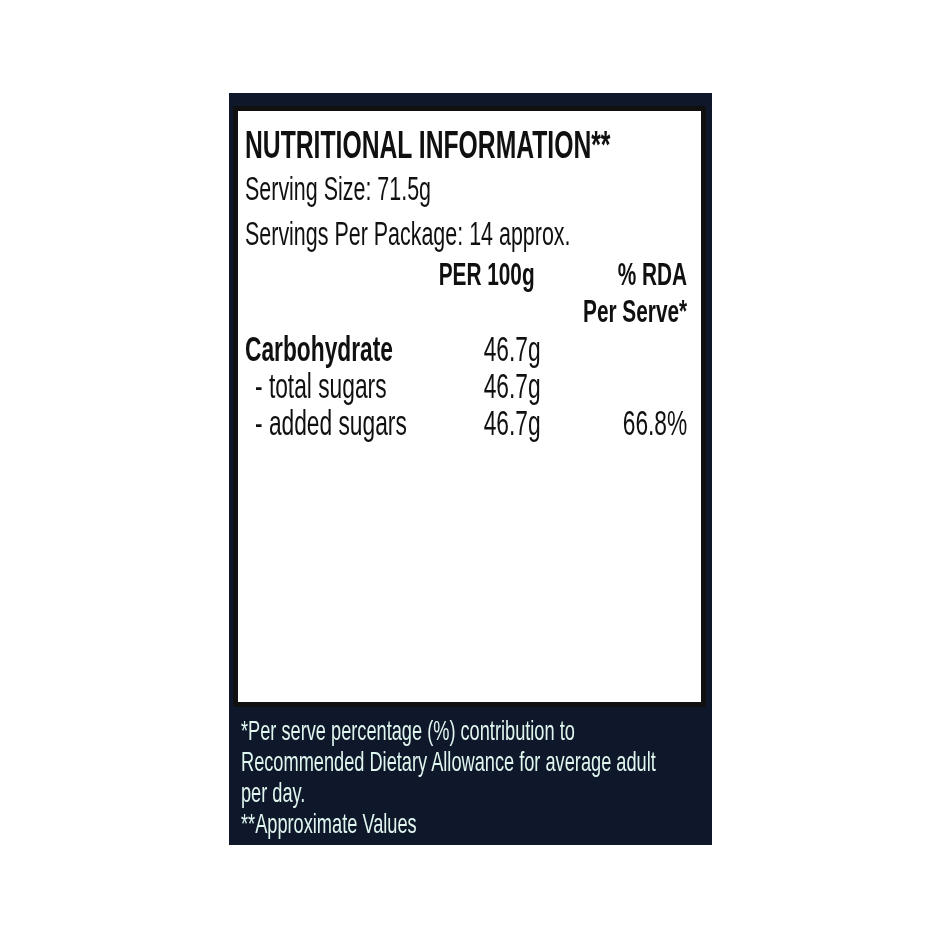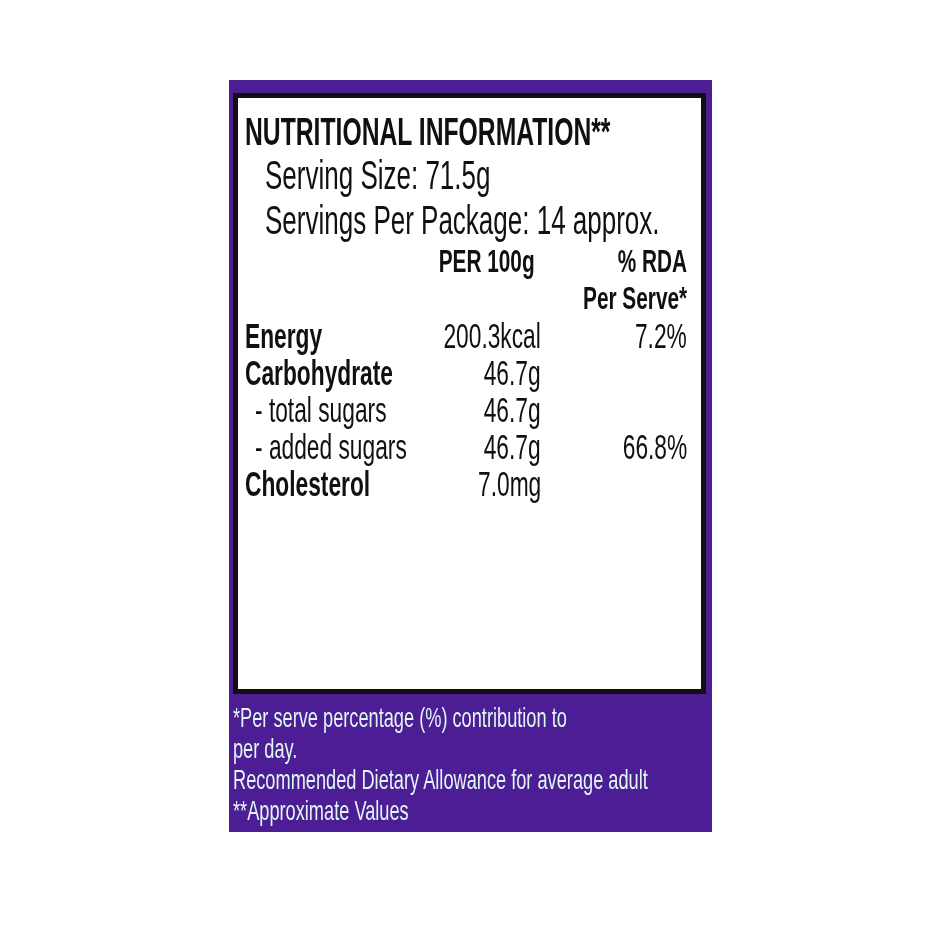--- a/index.html
+++ b/index.html
@@ -11,24 +11,24 @@
   .page {
     position: relative;
     width: 940px;
     height: 940px;
     background: #ffffff;
     overflow: hidden;
   }
   .panel {
     position: absolute;
     left: 229px;
-    top: 80px;
+    top: 93px;
     width: 483px;
     height: 752px;
-    background: #4c1d95;
+    background: #0f172a;
   }
   .box {
     margin: 13px 6px 0 4px;
     border: 5px solid #101010;
     background: #ffffff;
     height: 578px;
     padding: 13px 10px 0 7px;
     color: #101010;
   }
   
@@ -46,23 +46,22 @@
   }
   .b { font-weight: 700; }
 
   .title {
     font-size: 38px;
     line-height: 42px;
     font-weight: 700;
     letter-spacing: 0px;
   }
   .serve {
-    font-size: 40px;
+    font-size: 33px;
     line-height: 45px;
-    margin-left: 20px;
   }
   .hdr {
     position: relative;
     height: 74px;
     font-size: 32px;
     font-weight: 700;
   }
   .hdr .val {
     position: absolute;
     top: 0;
@@ -88,21 +87,21 @@
     position: absolute;
     top: 0;
     line-height: 37px;
   }
   .nrow .lbl { left: 0; }
   .nrow.indent .lbl { left: 10px; }
   .nrow .val { right: 150px; }
   .nrow .rda { right: 4px; }
 
   .footer {
-    padding: 8px 0 0 4px;
+    padding: 8px 0 0 12px;
     color: #e0f7f0;
   }
   .fline {
     font-size: 28px;
     line-height: 31px;
   }
 </style>
 </head>
 <body>
 
@@ -120,43 +119,34 @@
       </div>
       <div class="hdr">
         <span class="val cond-r">PER 100g</span>
         <span class="rdaBlock">
           <span style="display:block">% RDA</span>
           <span style="display:block">Per Serve*</span>
         </span>
       </div>
       <div id="nutrition-rows">
           <div class="nrow">
-            <span class="cell lbl cond-l b">Energy</span>
-            <span class="cell val cond-r">200.3kcal</span>
-            <span class="cell rda cond-r">7.2%</span>
-          </div>
-          <div class="nrow">
             <span class="cell lbl cond-l b">Carbohydrate</span>
             <span class="cell val cond-r">46.7g</span>
           </div>
           <div class="nrow indent">
             <span class="cell lbl cond-l">- total sugars</span>
             <span class="cell val cond-r">46.7g</span>
           </div>
           <div class="nrow indent">
             <span class="cell lbl cond-l">- added sugars</span>
             <span class="cell val cond-r">46.7g</span>
             <span class="cell rda cond-r">66.8%</span>
           </div>
-          <div class="nrow">
-            <span class="cell lbl cond-l b">Cholesterol</span>
-            <span class="cell val cond-r">7.0mg</span>
-          </div>
         </div>
     </div>
     <div class="footer" id="footnotes">
         <div class="fline"><span class="cond-l">*Per serve percentage (%) contribution to</span></div>
+        <div class="fline"><span class="cond-l">Recommended Dietary Allowance for average adult</span></div>
         <div class="fline"><span class="cond-l">per day.</span></div>
-        <div class="fline"><span class="cond-l">Recommended Dietary Allowance for average adult</span></div>
         <div class="fline"><span class="cond-l">**Approximate Values</span></div>
       </div>
   </div>
 </div>
 
 </body></html>

